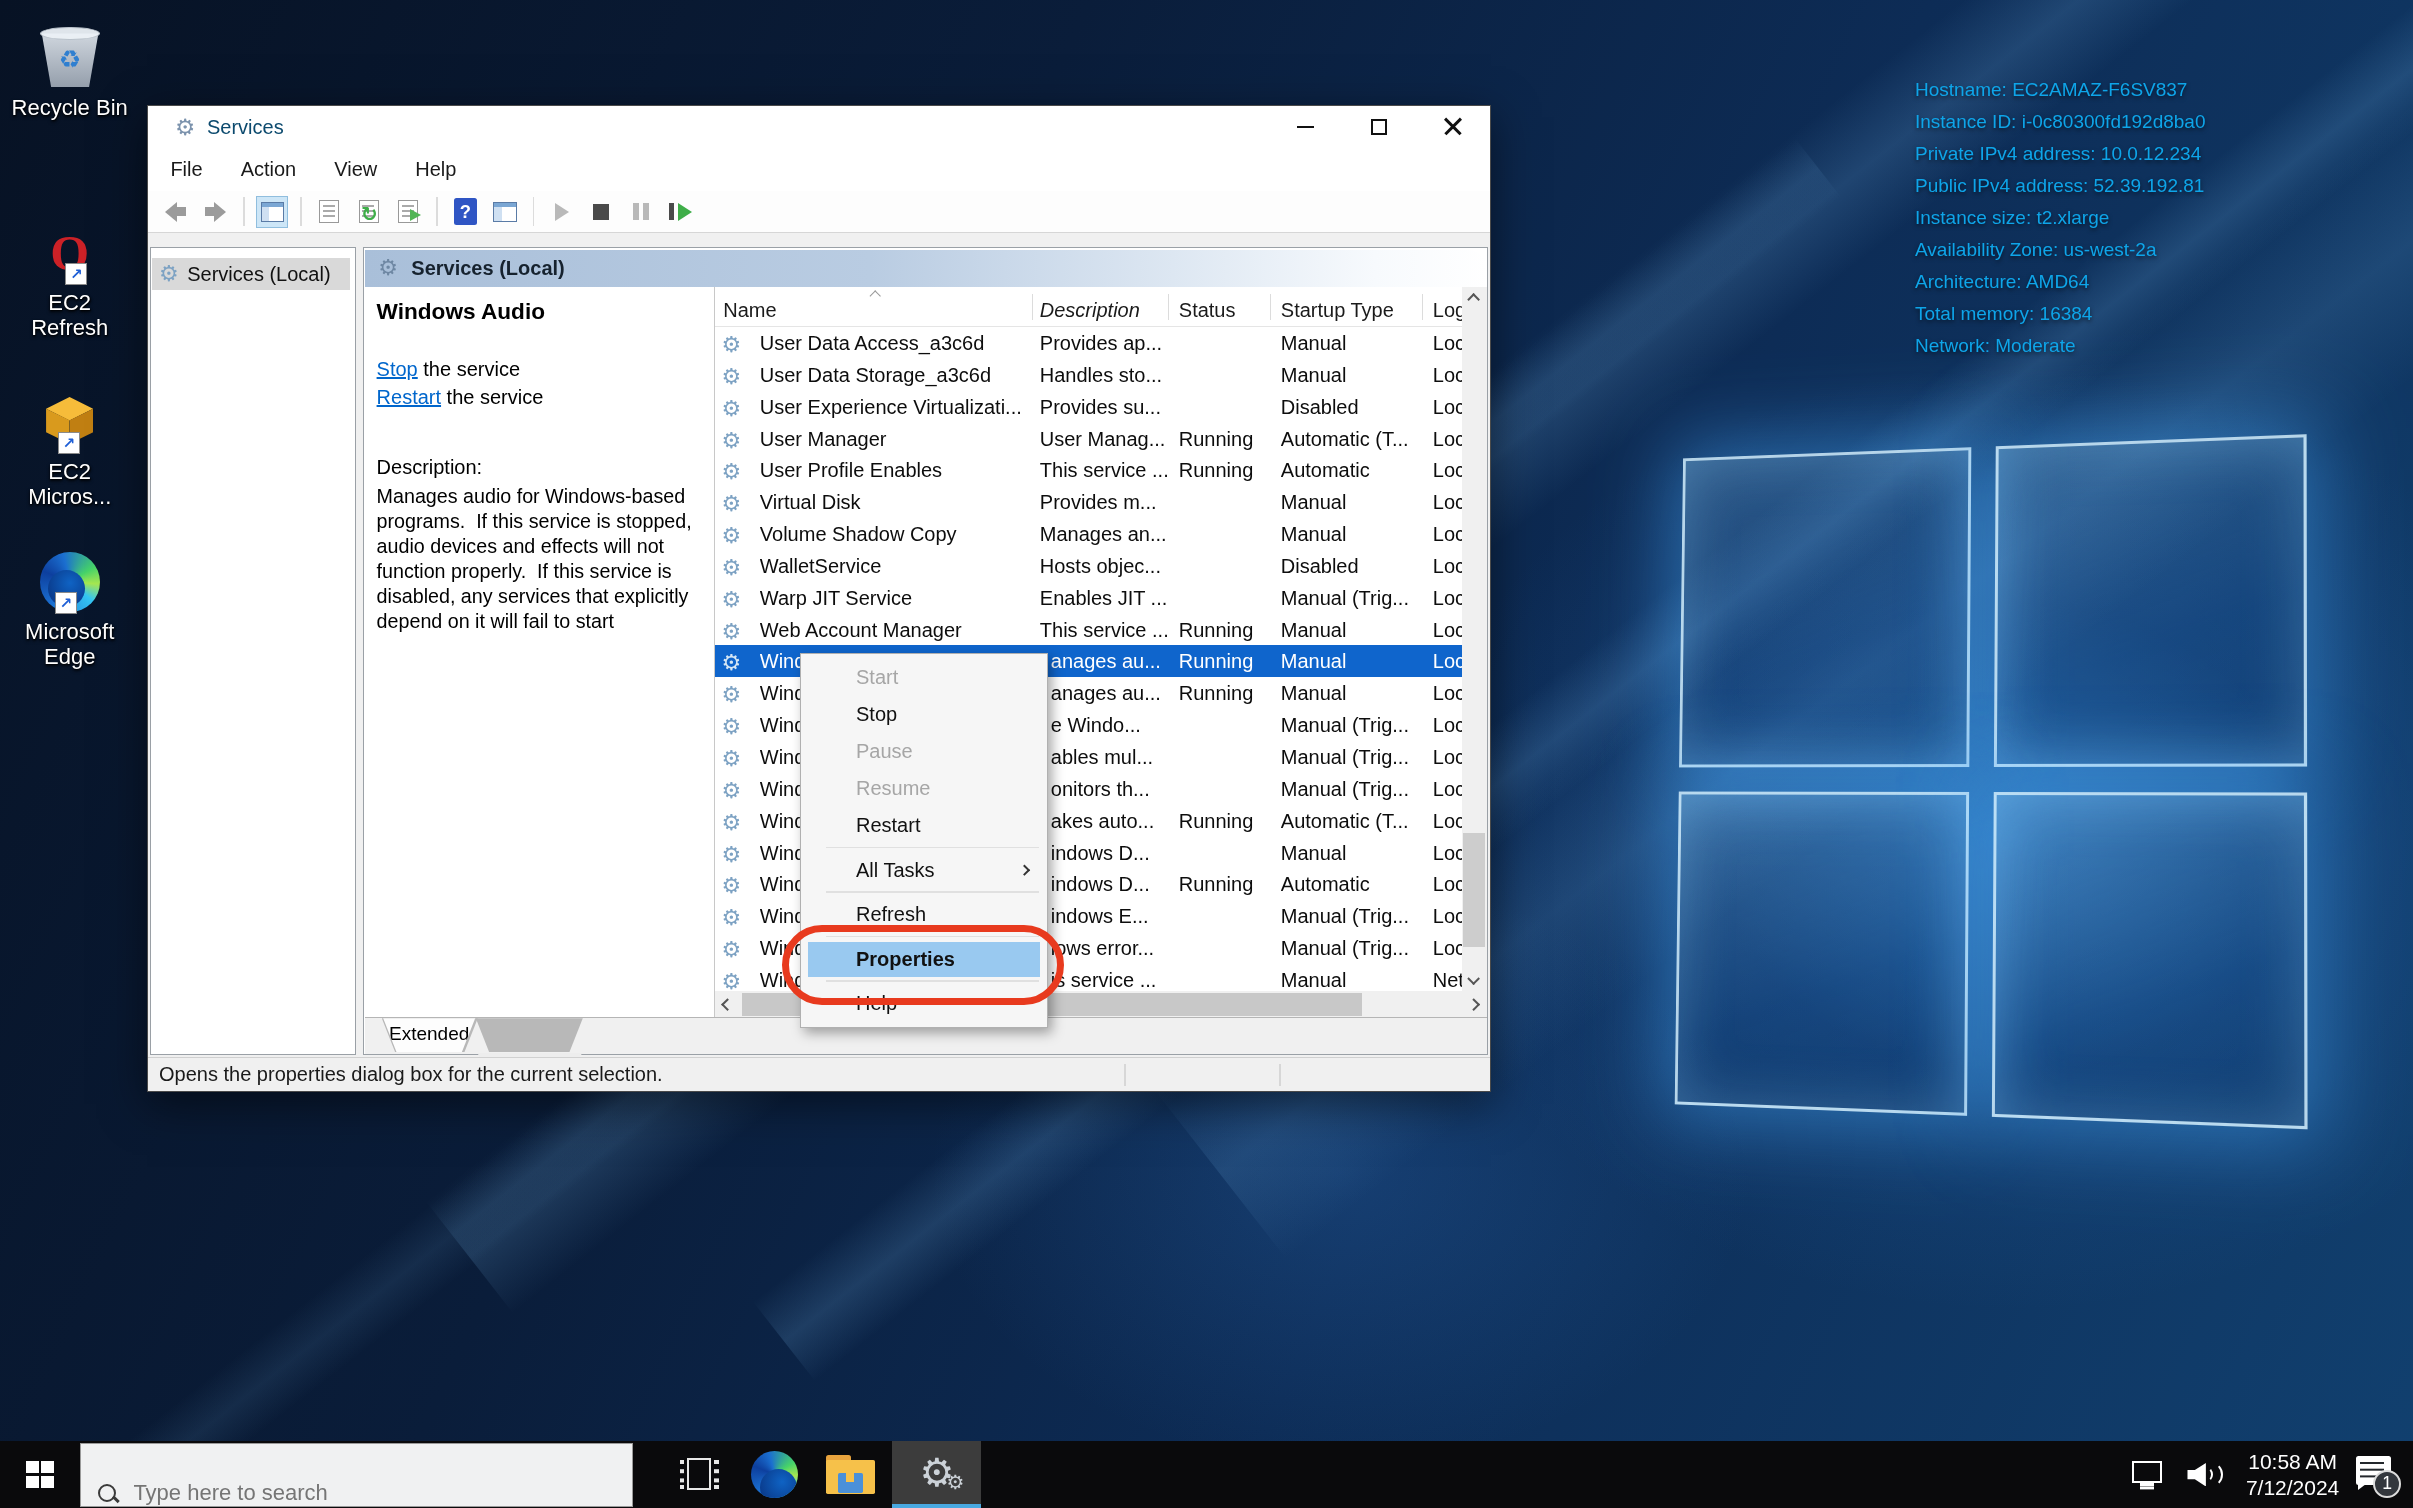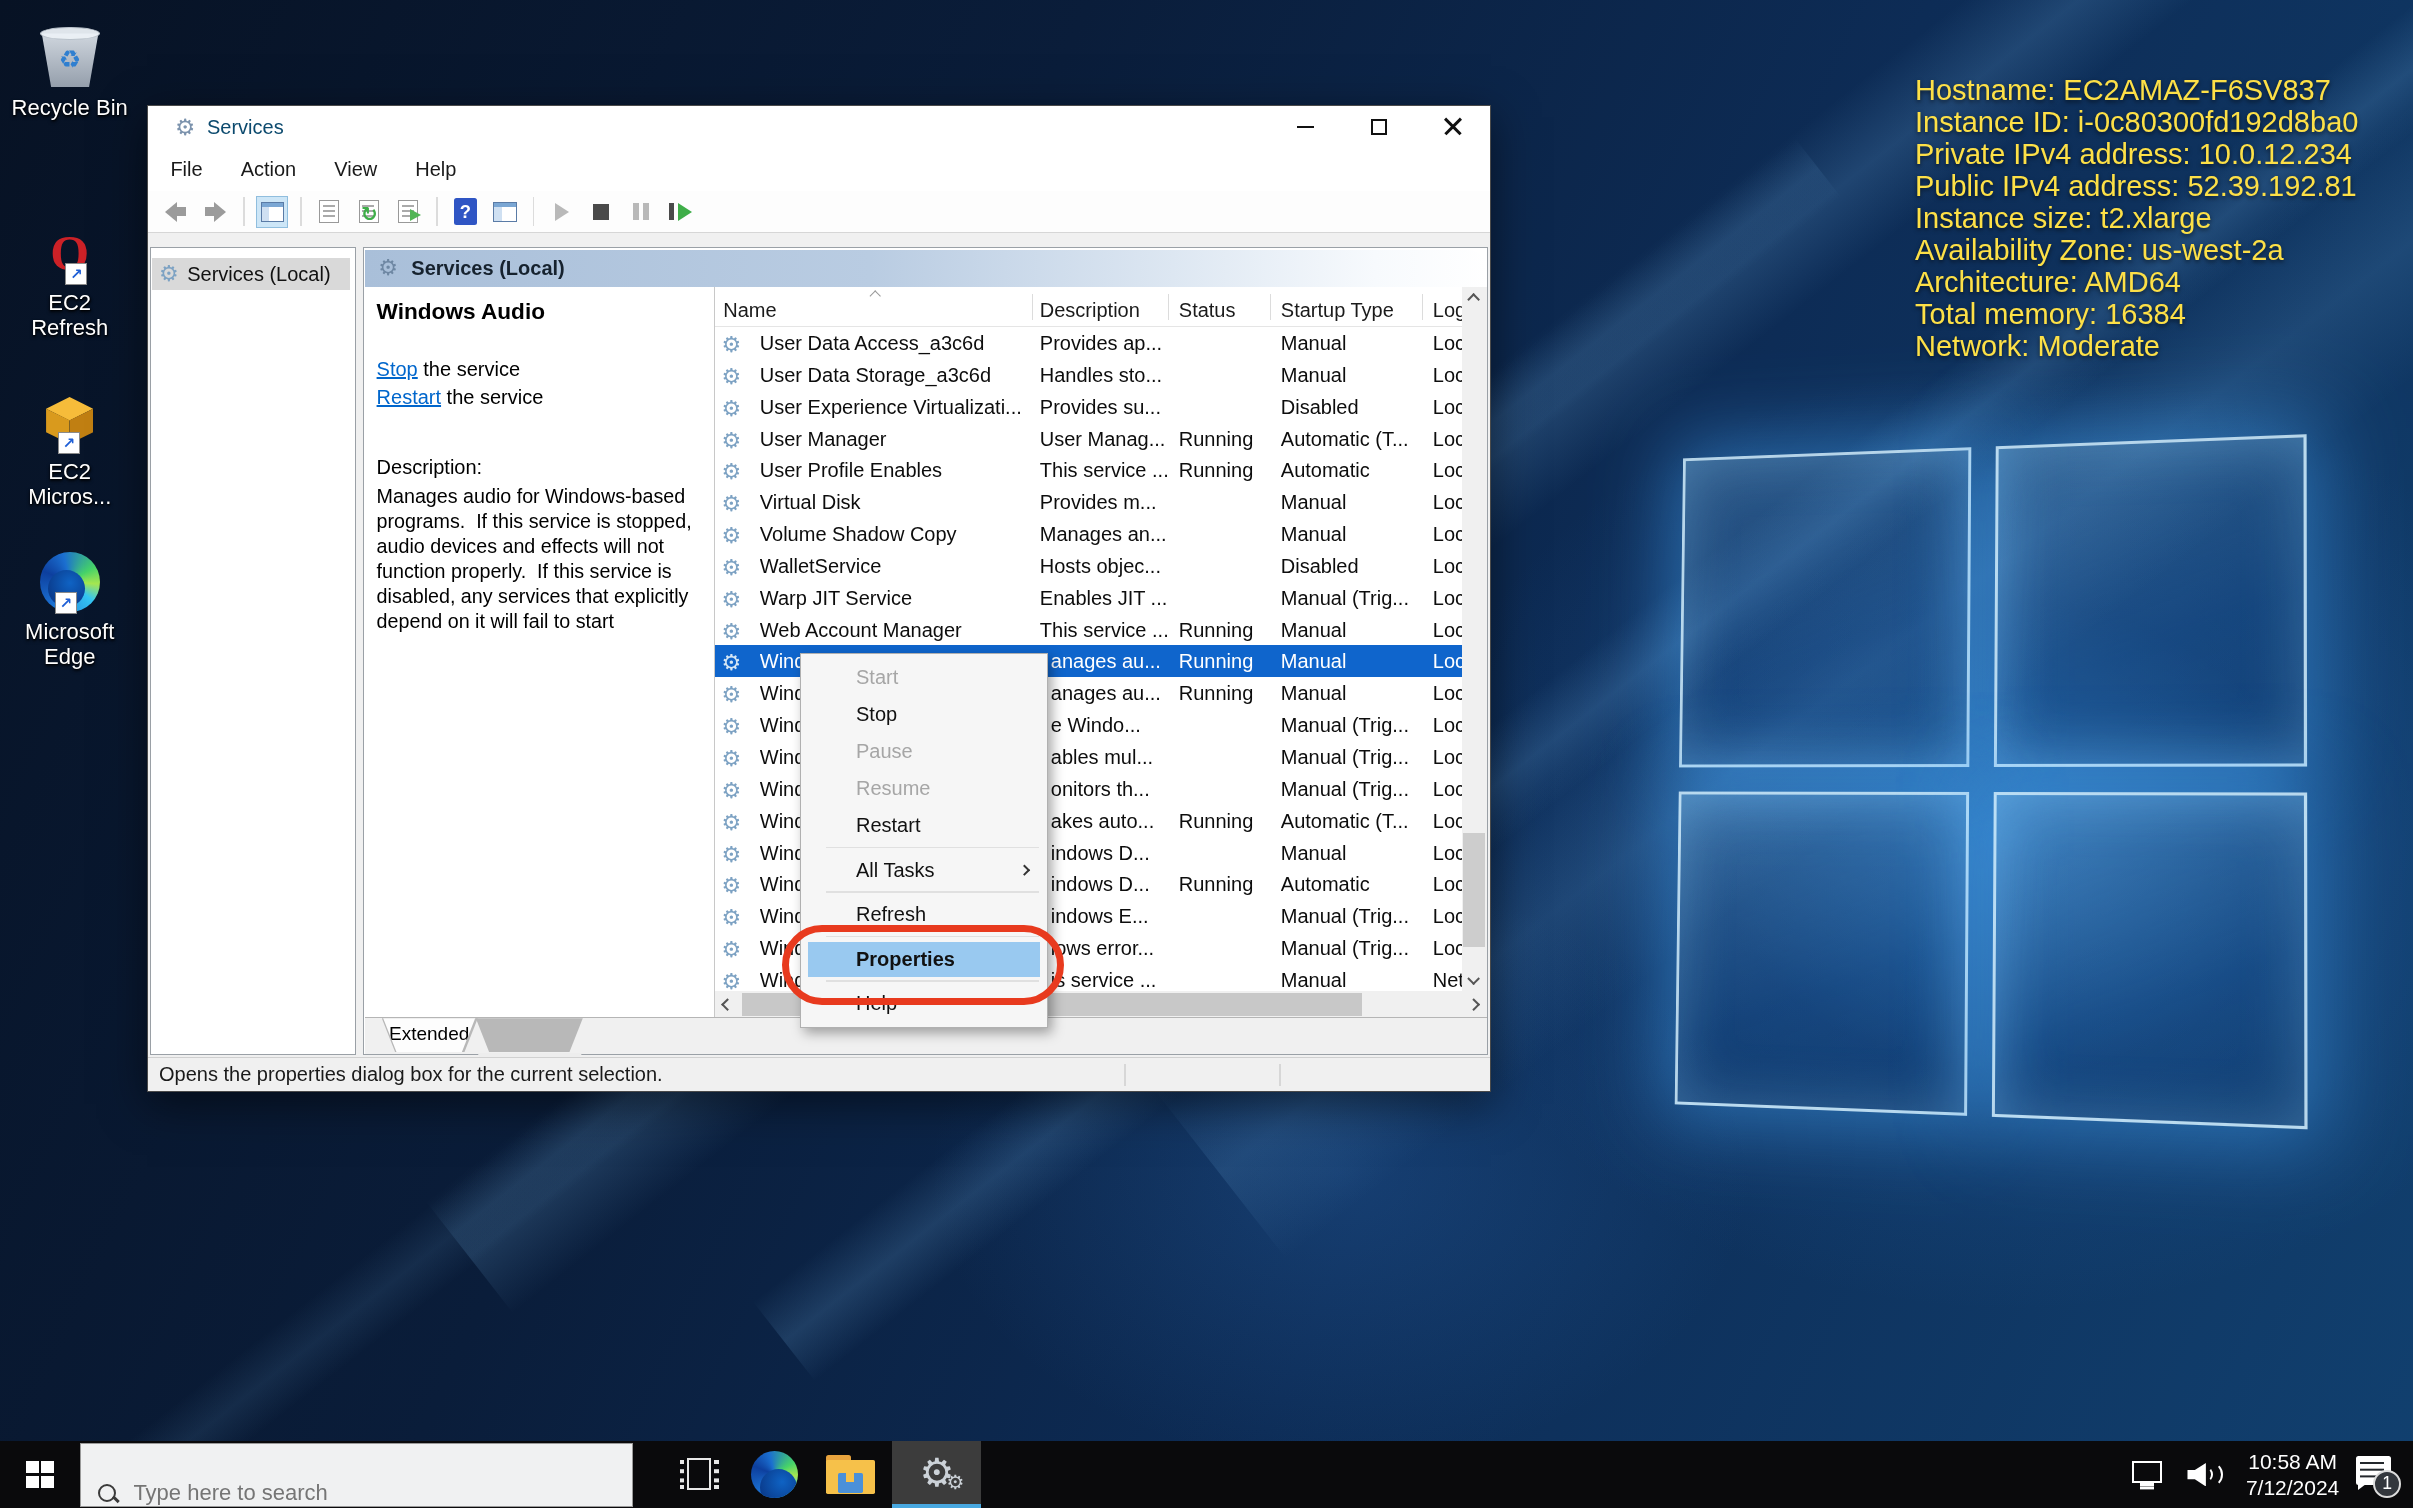--- a/index.html
+++ b/index.html
@@ -57,21 +57,21 @@
   .cube .right { position:absolute; left:27px; top:11.7px; width:23.5px; height:35px;
     clip-path:polygon(0 33%, 100% 0, 100% 67%, 0 100%); background:#c07f12; }
   
   .edge-ball { position:relative; width:60px; height:60px; border-radius:50%;
     background:conic-gradient(from 130deg, #35c6f4, #1b6fd0 25%, #0d3f9e 45%, #1b6fd0 60%, #46d369 80%, #a6e751 90%, #35c6f4);
     overflow:hidden; }
   .edge-ball::after { content:""; position:absolute; left:8.4px; top:18.4px; width:37px; height:37px; border-radius:50%;
     background:radial-gradient(circle at 60% 35%, #0f63c4, #0a3d8f 70%); }
 
   
-  .ec2-info { position:absolute; left:1915px; top:74px; color:#fde047; font-size:29px; line-height:32px;
+  .ec2-info { position:absolute; left:1915px; top:74px; color:#0ea5e9; font-size:19px; line-height:32px;
     text-shadow:0 1.7px 4.2px rgba(0,0,0,.6); }
 
   
   .window { position:absolute; left:147px; top:105px; width:1344px; height:987px;
     background:#fff; border:0.8px solid #4a4a4a; box-shadow:0 11.7px 42px rgba(0,0,0,.5); }
   .titlebar { position:absolute; left:0; top:0; right:0; height:42px; background:#fff;
     display:flex; align-items:center; }
   .app-ico { margin-left:27px; font-size:22.6px; color:#7c93ad; }
   .app-ico::before { content:"\2699"; }
   .titlebar .title { margin-left:11.7px; font-size:20px; color:#0c4a6e; }
@@ -428,21 +428,21 @@
               <div><a href="#">Restart</a><span> the service</span></div>
             </div>
             <div class="desc-label">Description:</div>
             <div class="desc-text">Manages audio for Windows-based programs.  If this service is stopped, audio devices and effects will not function properly.  If this service is disabled, any services that explicitly depend on it will fail to start</div>
           </div>
 
           <div class="listpane">
             <div class="lheader" id="list-header">
               <div class="sort-chev"></div>
             <div class="hcell" style="left: 8.4px; width: 302px;">Name</div>
-                <div class="hcell" style="left: 325px; width: 127px;">Description</div>
+                <div class="hcell" style="left: 325px; width: 127px; font-style: italic;">Description</div>
                 <div class="hcell" style="left: 464px; width: 94px;">Status</div>
                 <div class="hcell" style="left: 566px; width: 144px;">Startup Type</div>
                 <div class="hcell" style="left: 718px; width: 39px;">Log</div>
                 <div class="hsep" style="left: 317px;"></div>
                 <div class="hsep" style="left: 453px;"></div>
                 <div class="hsep" style="left: 555px;"></div>
                 <div class="hsep" style="left: 707px;"></div>
               </div>
             <div class="rows" id="list-rows">
                 <div class="lrow" style="top: 0px;">

